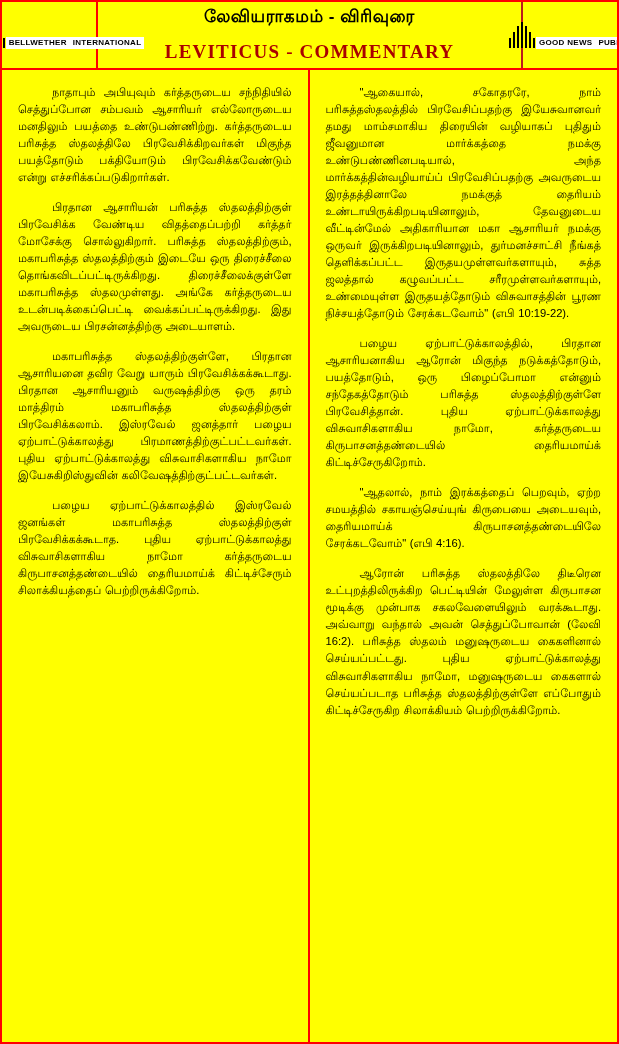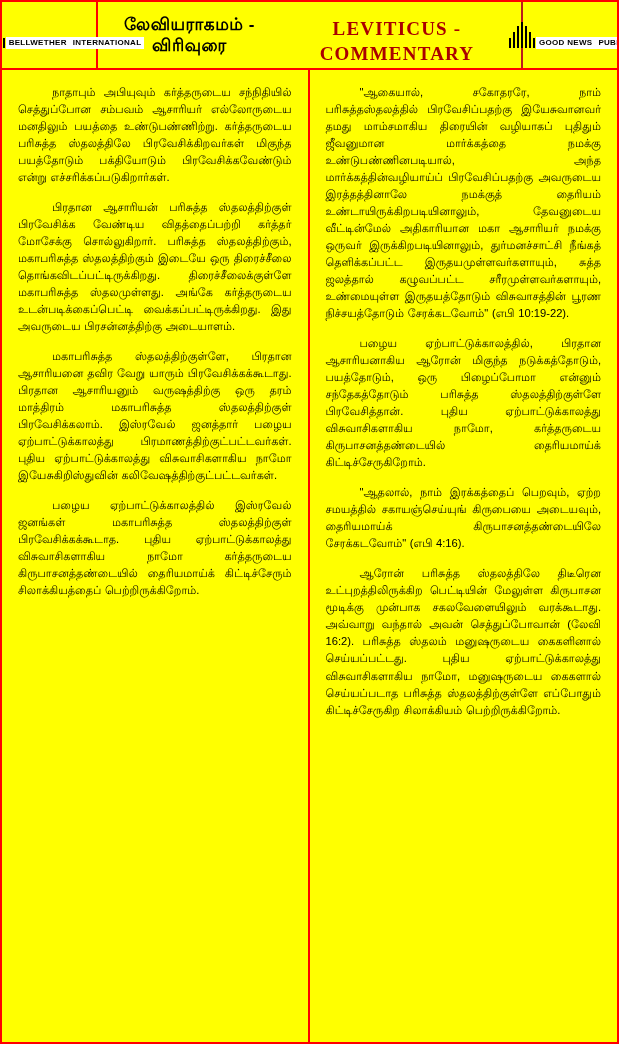--- a/index.html
+++ b/index.html
@@ -70,21 +70,21 @@
     color: #000000;
     background: #ffffff;
     padding: 1px 3px;
     line-height: 1.15;
     text-align: center;
     white-space: nowrap;
   }
   .title-box {
     flex: 1 1 auto;
     display: flex;
-    flex-direction: row;
+    flex-direction: column;
     align-items: center;
     justify-content: center;
     text-align: center;
     padding: 2px 4px;
     border-radius: 25px;
   }
   .title-ta {
     font-family: "Liberation Sans", sans-serif;
     font-weight: bold;
     font-size: 17px;

